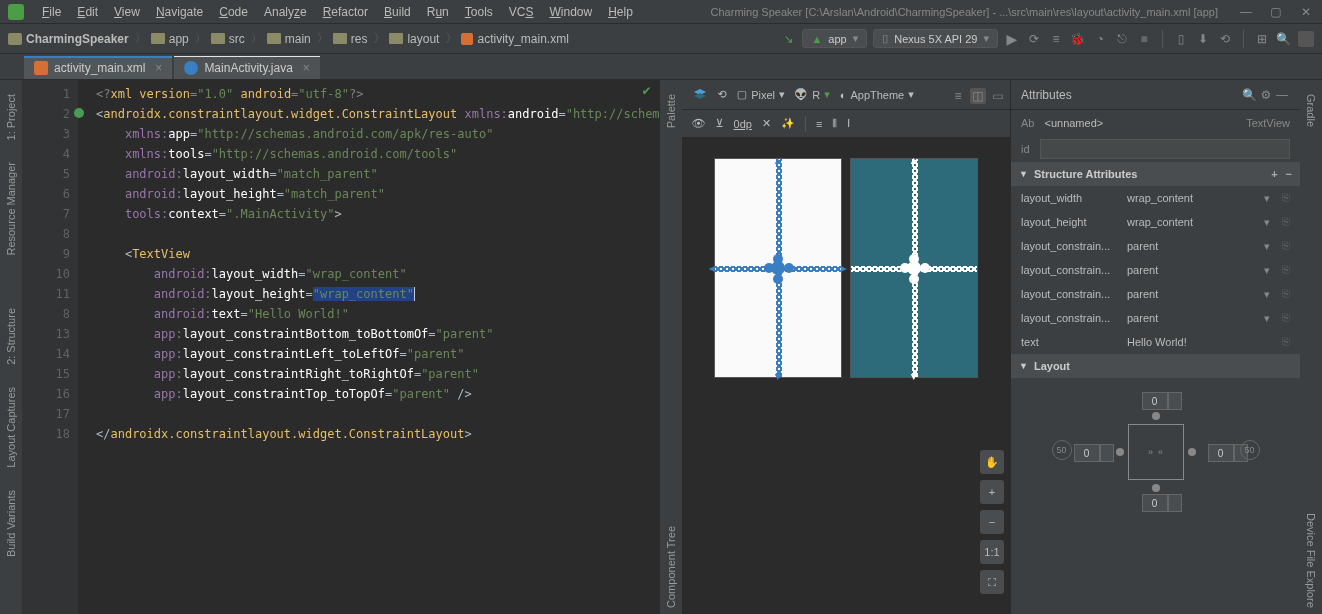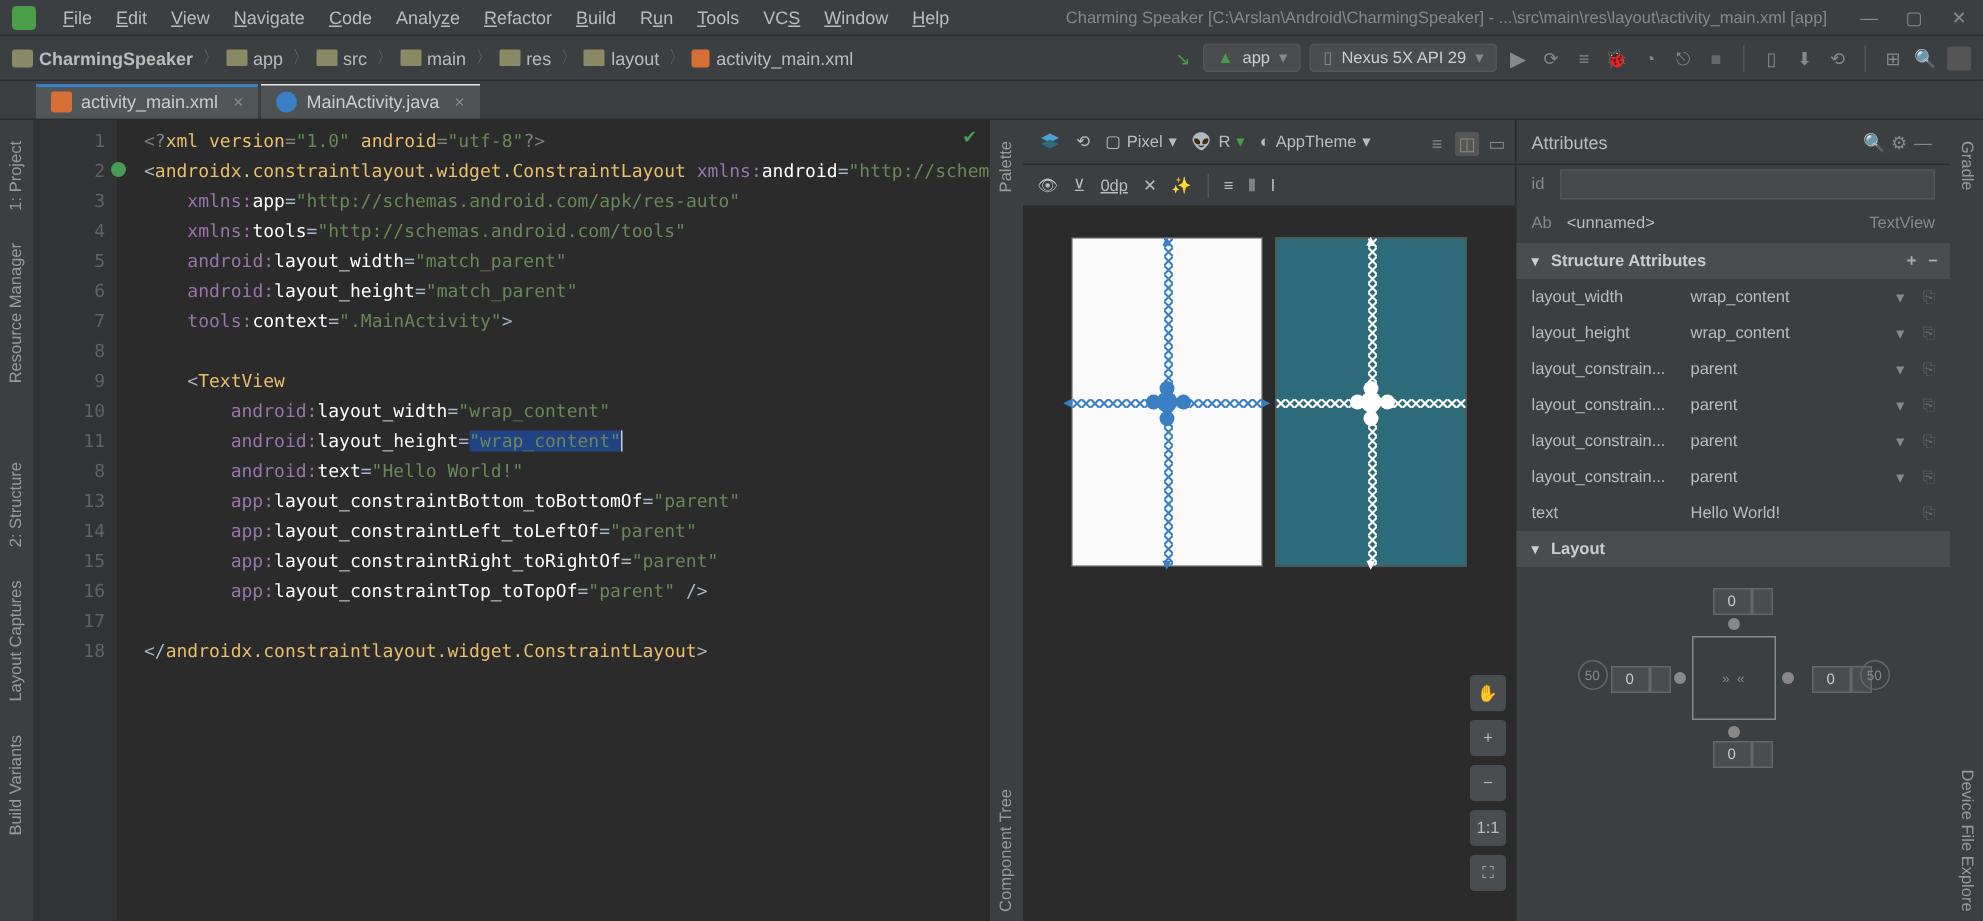--- a/index.html
+++ b/index.html
@@ -322,27 +322,27 @@
     </div>
 
     <div class="attrs">
       <div class="attrs-header">
         <span class="attrs-title">Attributes</span>
         <span class="tb-icon">🔍</span>
         <span class="tb-icon">⚙</span>
         <span class="tb-icon">—</span>
       </div>
       <div class="info-row">
-        <span class="info-label">id</span>
-        <input class="id-input" style="">
-      </div>
-      <div class="info-row">
         <span class="info-label">Ab</span>
         <span class="info-val">&lt;unnamed&gt;</span>
         <span class="info-right">TextView</span>
+      </div>
+      <div class="info-row">
+        <span class="info-label">id</span>
+        <input class="id-input" style="">
       </div>
       <div class="section-hdr">
         <span class="chev">▼</span>
         <span>Structure Attributes</span>
         <span class="section-hdr-icons">
             <span>+</span>
             <span>−</span>
           </span>
       </div>
       <div id="attr-rows">

